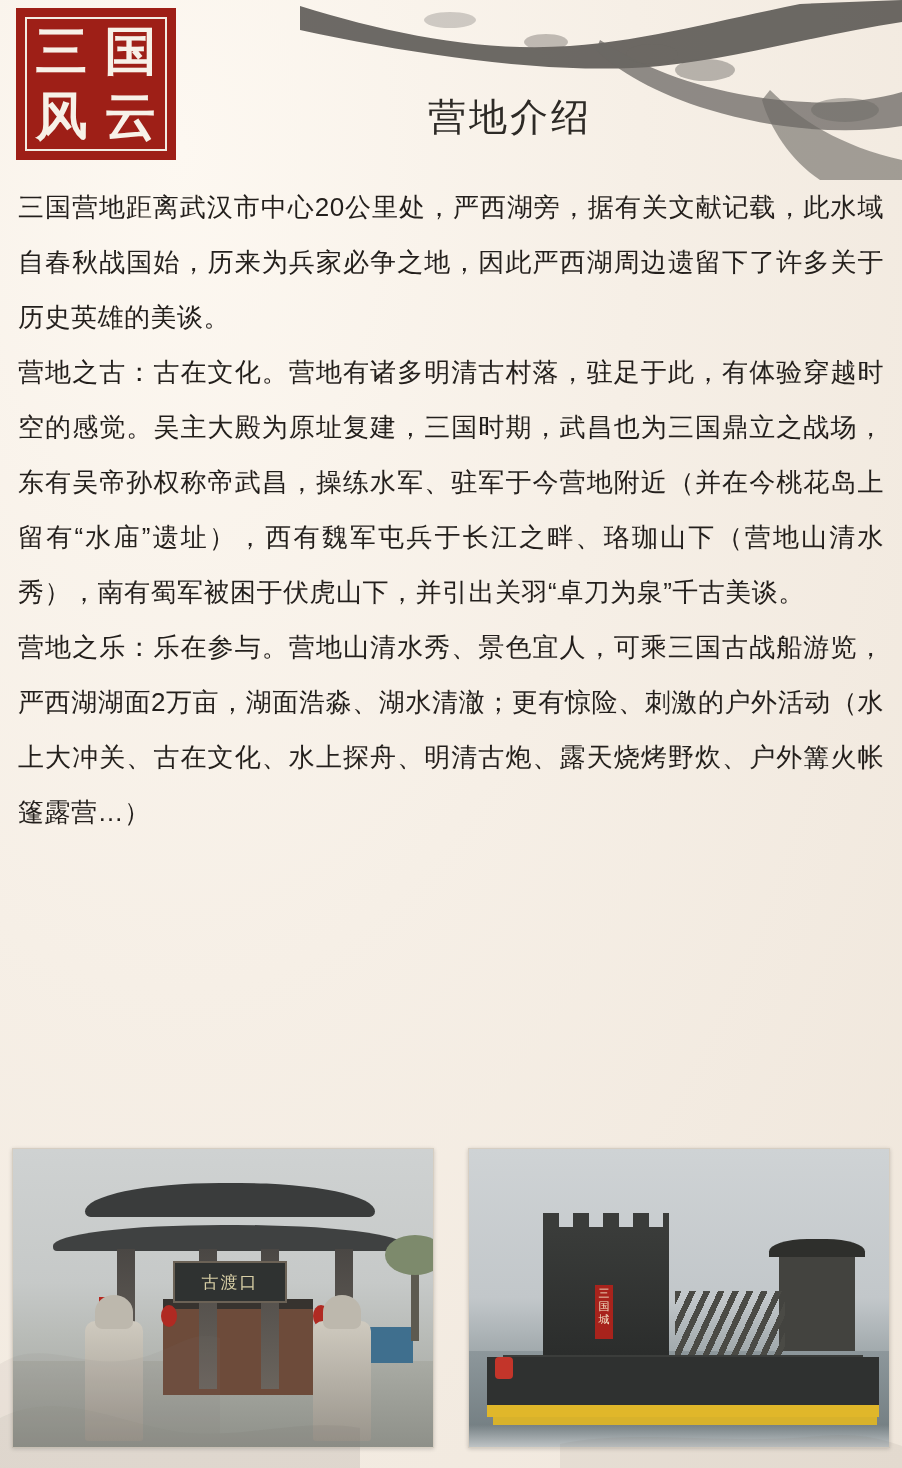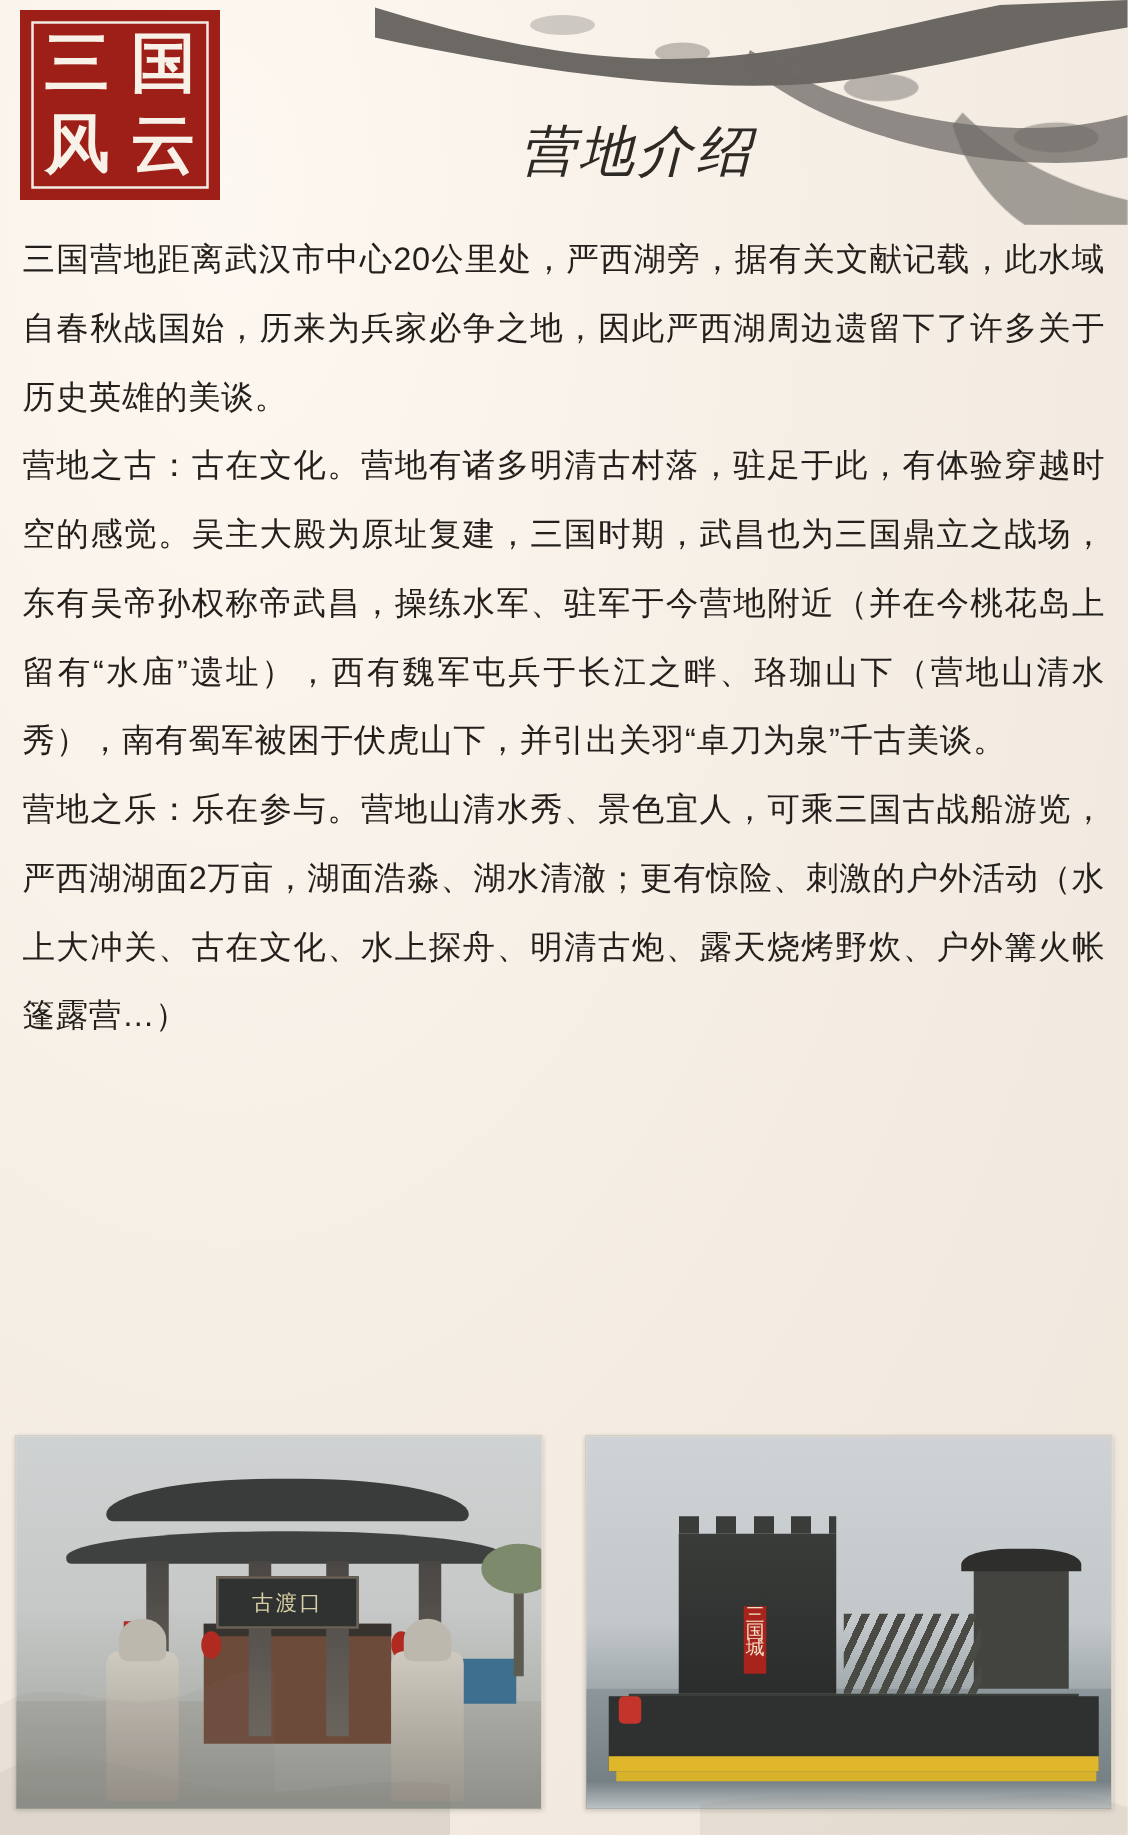--- a/index.html
+++ b/index.html
@@ -78,25 +78,24 @@
   }
 
   
   .doc-title {
     position: absolute;
     top: 92px;
     left: 200px;
     width: 620px;
     text-align: center;
     font-family: "Liberation Serif", "DejaVu Serif", serif;
-    font-size: 44px;
+    font-size: 38px;
     color: #2d2a26;
     letter-spacing: 3px;
     font-weight: 500;
-    font-style: italic;
   }
 
   
   .body-copy {
     position: absolute;
     top: 180px;
     left: 18px;
     width: 866px;
     color: #231f1c;
     font-size: 26px;
@@ -255,21 +254,21 @@
     content: "";
     position: absolute; left: 0; top: -14px; width: 126px; height: 14px;
     background:
       repeating-linear-gradient(to right, #3a3c3a 0 16px, transparent 16px 30px);
   }
   .ph2 .sign {
     position: absolute;
     left: 126px; bottom: 108px; width: 18px; height: 54px;
     background: #a8231c;
     color: #f2e2c6;
-    font-size: 15px;
+    font-size: 11px;
     line-height: 13px;
     text-align: center;
     padding-top: 2px;
     box-sizing: border-box;
     font-family: "Liberation Serif", "DejaVu Serif", serif;
   }
   .ph2 .tower-right {
     position: absolute;
     right: 34px; bottom: 96px; width: 76px; height: 96px;
     background: #43433f;

